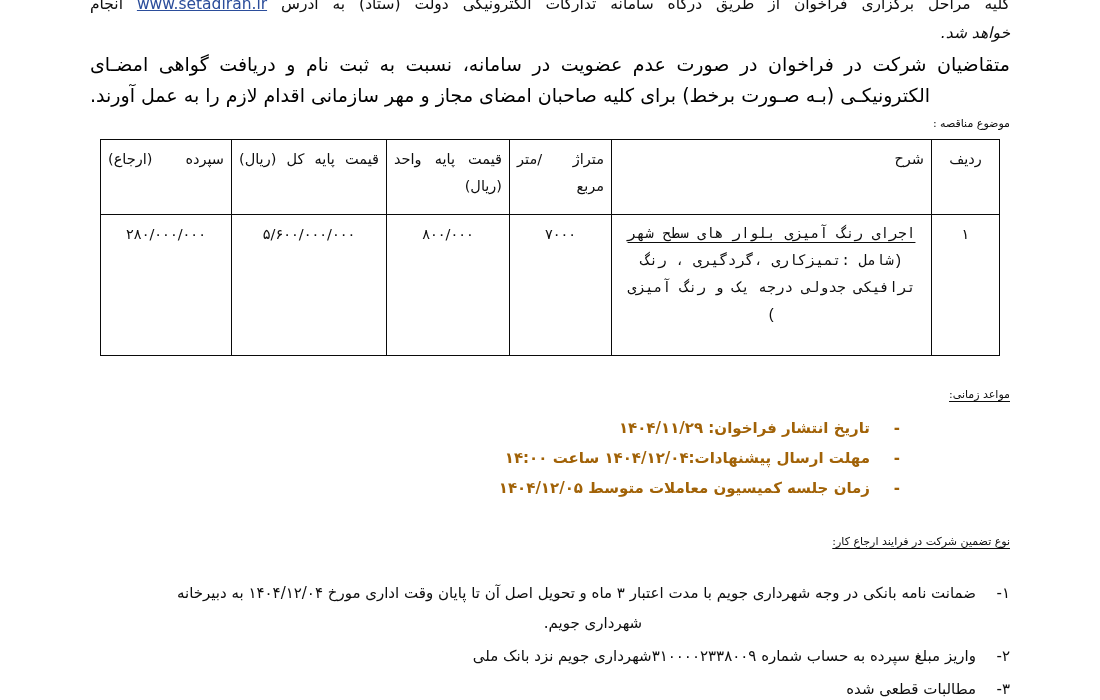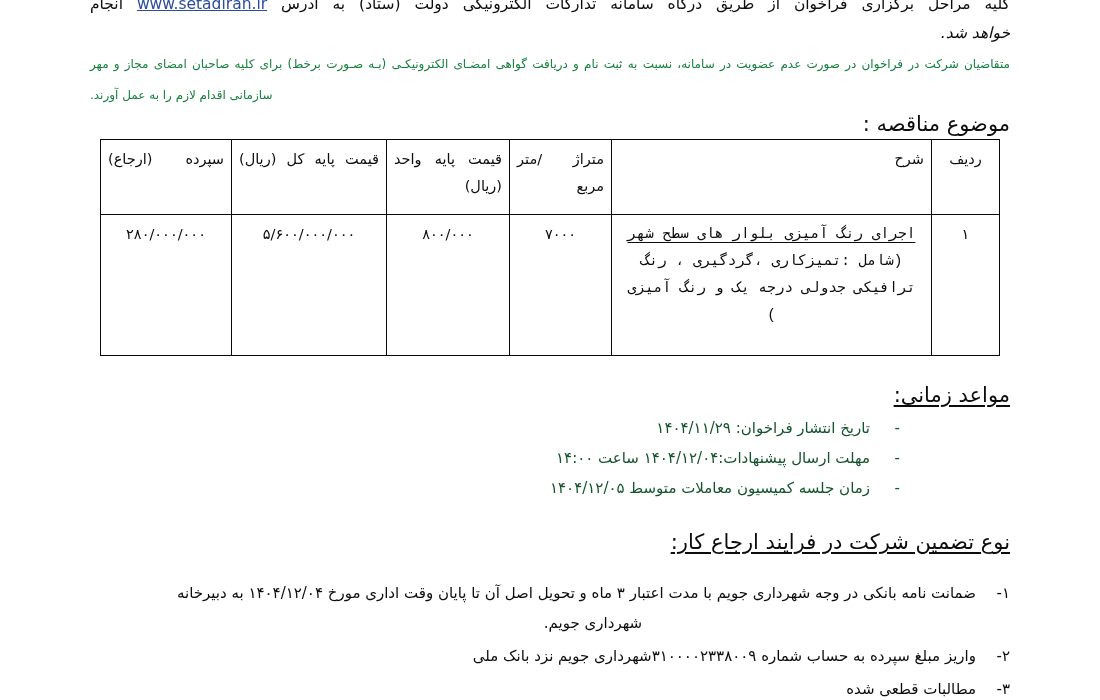--- a/index.html
+++ b/index.html
@@ -20,44 +20,44 @@
     width: 1100px;
     height: 568px;
     background: #ffffff;
   }
 
   
   .para {
     position: absolute;
     text-align: justify;
     text-align-last: left;
-    font-size: 12px;
+    font-size: 19px;
     line-height: 31px;
     letter-spacing: 0px;
-    color: #15803d;
+    color: #000000;
   }
 
   .lead-line {
     position: absolute;
     font-size: 15.5px;
     line-height: 26px;
     color: #0d0d0d;
     white-space: nowrap;
   }
 
   .link {
     color: #2b4d9b;
     text-decoration: underline;
     direction: ltr;
     unicode-bidi: embed;
   }
 
   .label-line {
     position: absolute;
-    font-size: 21px;
+    font-size: 11px;
     line-height: 24px;
     color: #0d0d0d;
     white-space: nowrap;
   }
   .underlined { text-decoration: underline; text-underline-offset: 3px; }
 
   
   .tender-table {
     position: absolute;
     border-collapse: collapse;
@@ -107,21 +107,22 @@
     list-style: none;
     margin: 0;
     padding: 0;
   }
   .dash-list li {
     position: relative;
     font-size: 15px;
     line-height: 30px;
     white-space: nowrap;
     padding-right: 30px;
-    color: #14532d;
+    color: #a16207;
+    font-weight: bold;
   }
   .dash-list li::before {
     content: "-";
     position: absolute;
     right: 0;
     top: 0;
   }
 
   
   .num-list {

